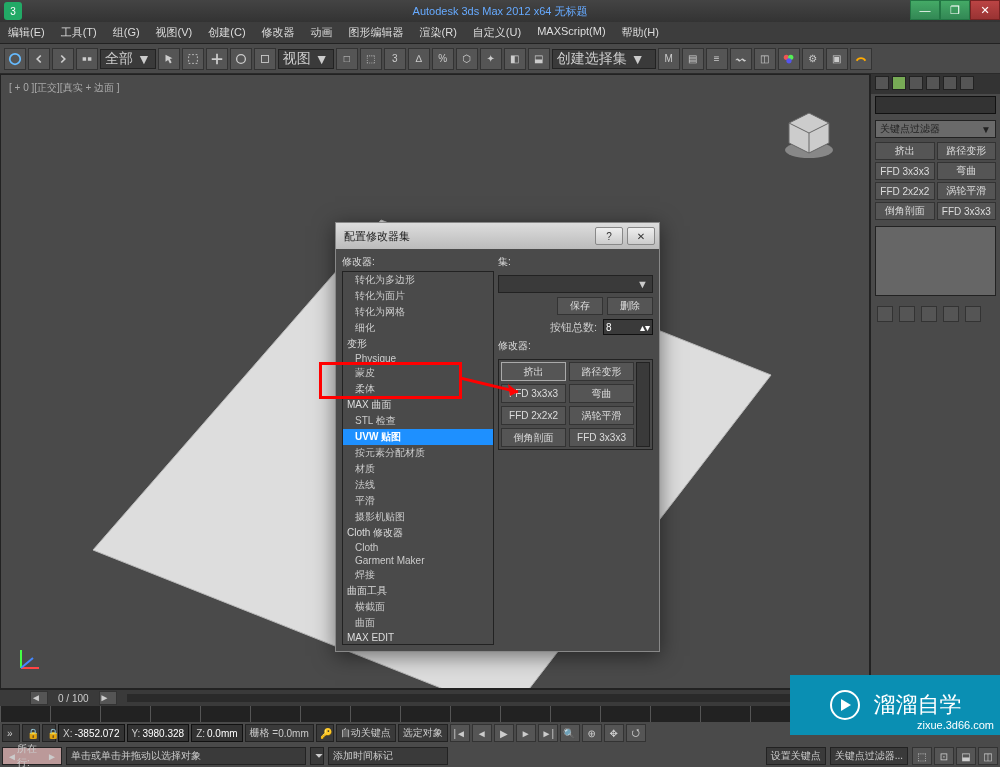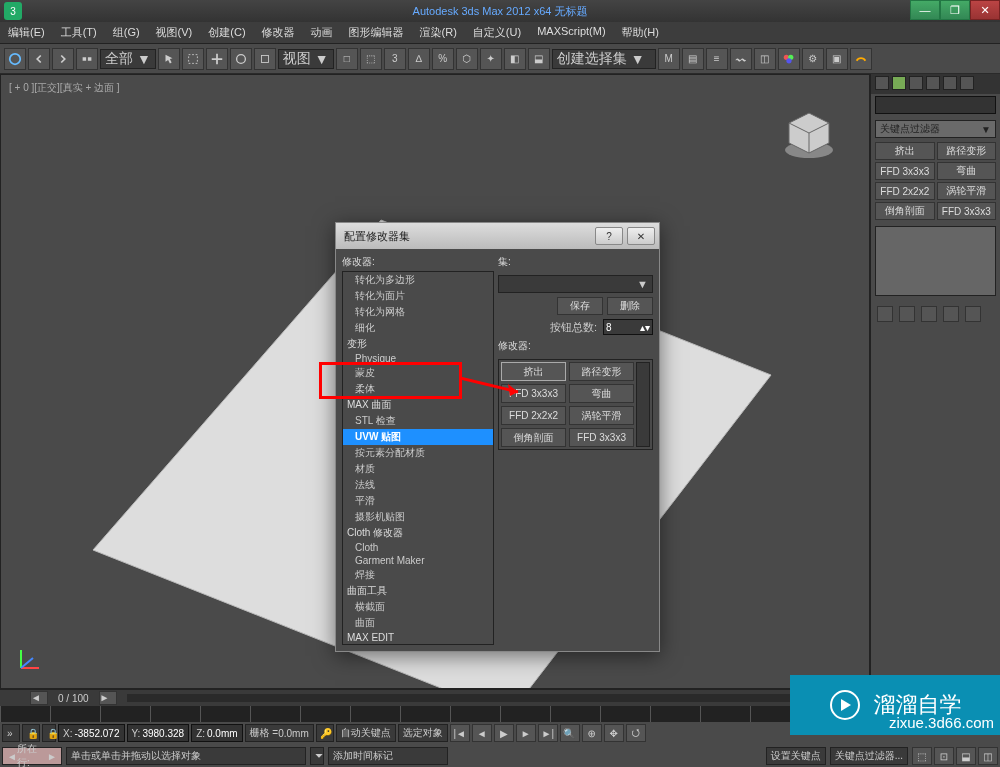--- a/index.html
+++ b/index.html
@@ -63,21 +63,21 @@
 .dlg-spin { height: 16px; width: 50px; background: #3a3a3a; border: 1px solid #111; color: #fff; font-size: 10px; display: flex; align-items: center; padding: 0 2px; justify-content: space-between;}
 .dlg-grid-wrap { border: 1px solid #222; background: #4a4a4a; padding: 2px; display: flex; gap: 2px; }
 .dlg-grid { flex: 1; display: grid; grid-template-columns: 1fr 1fr; grid-auto-rows: 19px; gap: 3px; }
 .dlg-scroll { width: 14px; background: #3a3a3a; border: 1px solid #222; }
 .dlg-grid-btn { background: #555; border: 1px solid #333; font-size: 10px; display: flex; align-items: center; justify-content: center; color: #ddd; }
 .dlg-grid-btn.strong { border-color: #aaa; }
 .dlg-footer { display: flex; justify-content: flex-end; gap: 6px; padding: 6px; }
 .red-box { position: absolute; border: 3px solid #f00; pointer-events: none; }
 .red-arrow { position: absolute; pointer-events: none; }
 .watermark { position: absolute; right: 0; bottom: 32px; width: 210px; height: 60px; background: #0a8fb3; display: flex; align-items: center; justify-content: center; gap: 13px; color: #fff; font-size: 22px; }
-.watermark .url { position: absolute; right: 6px; bottom: 4px; font-size: 15px; }
+.watermark .url { position: absolute; right: 6px; bottom: 4px; font-size: 11px; }
 .play-controls { display: flex; gap: 2px; }
 .play-btn { width: 20px; height: 18px; background: #555; border: 1px solid #333; display: flex; align-items: center; justify-content: center; color: #ccc; font-size: 10px;}
 </style>
 </head>
 <body>
 
 <div class="titlebar">
   <div class="app-icon">3</div>
   <div class="titlebar-center">Autodesk 3ds Max 2012 x64   无标题</div>
   <div class="win-controls">

